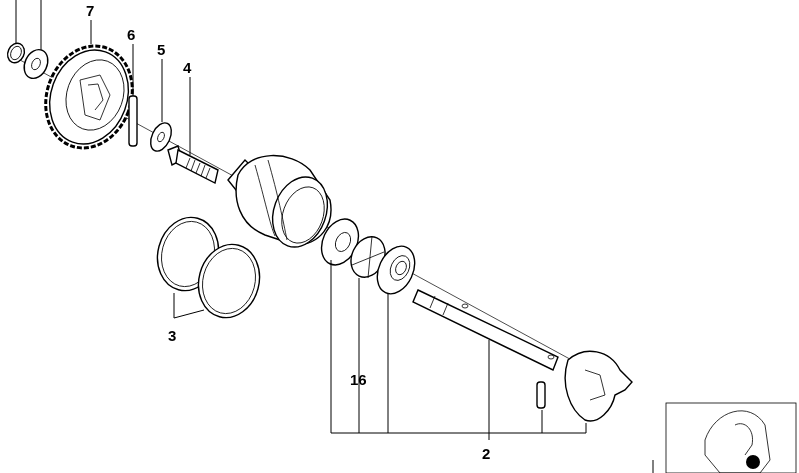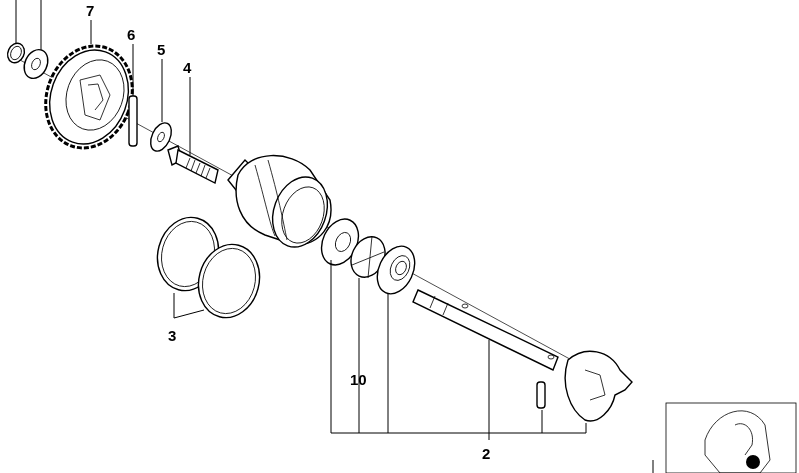--- a/index.html
+++ b/index.html
@@ -121,15 +121,15 @@
       <path class="thin" d="M735 425 C745 420,755 430,752 445 L745 455"></path>
       <circle cx="753" cy="462" r="7" fill="#000"></circle>
     </g>
   </svg>
 
   <span class="callout" style="left:86px;top:3px;">7</span>
   <span class="callout" style="left:127px;top:27px;">6</span>
   <span class="callout" style="left:157px;top:42px;">5</span>
   <span class="callout" style="left:183px;top:60px;">4</span>
   <span class="callout" style="left:168px;top:328px;">3</span>
-  <span class="callout" style="left:350px;top:372px;">10</span>
+  <span class="callout" style="left:350px;top:372px;">16</span>
   <span class="callout" style="left:482px;top:446px;">2</span>
 </div>
 
 </body></html>

